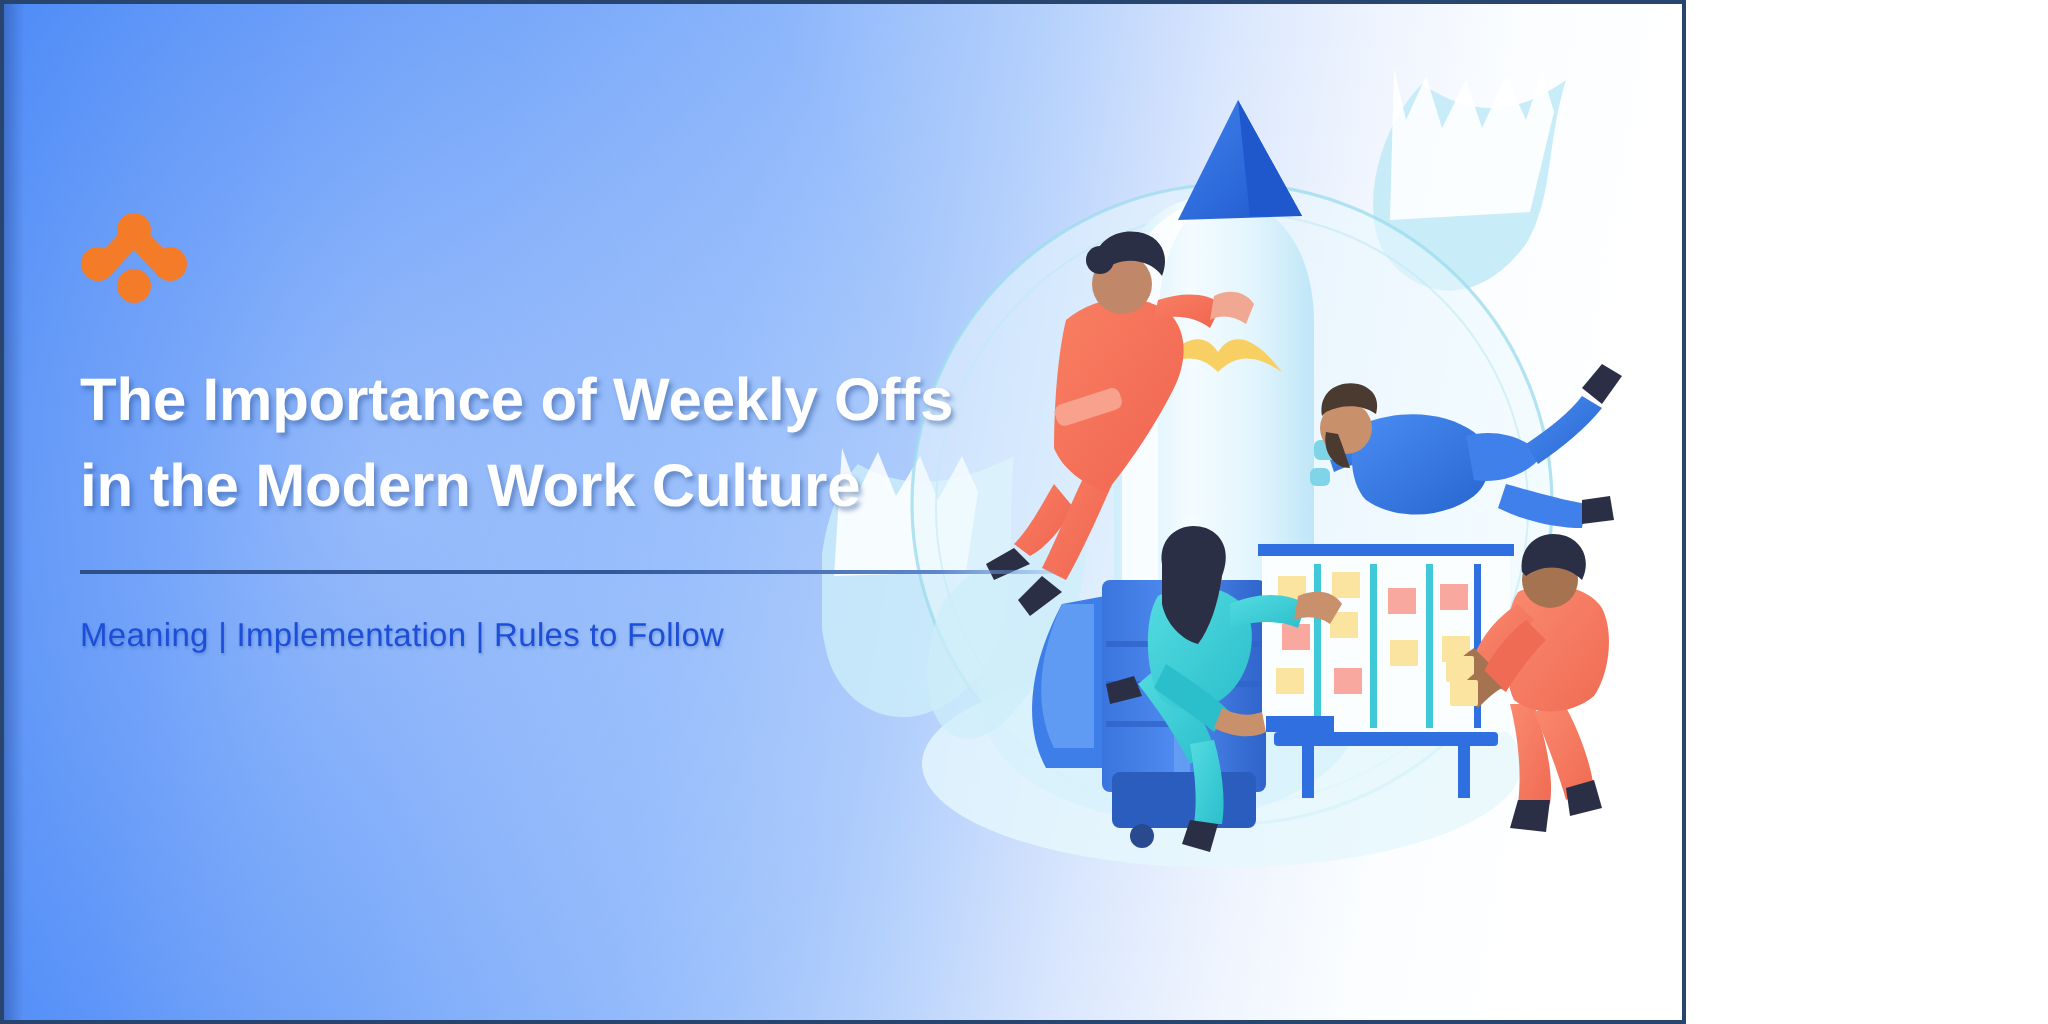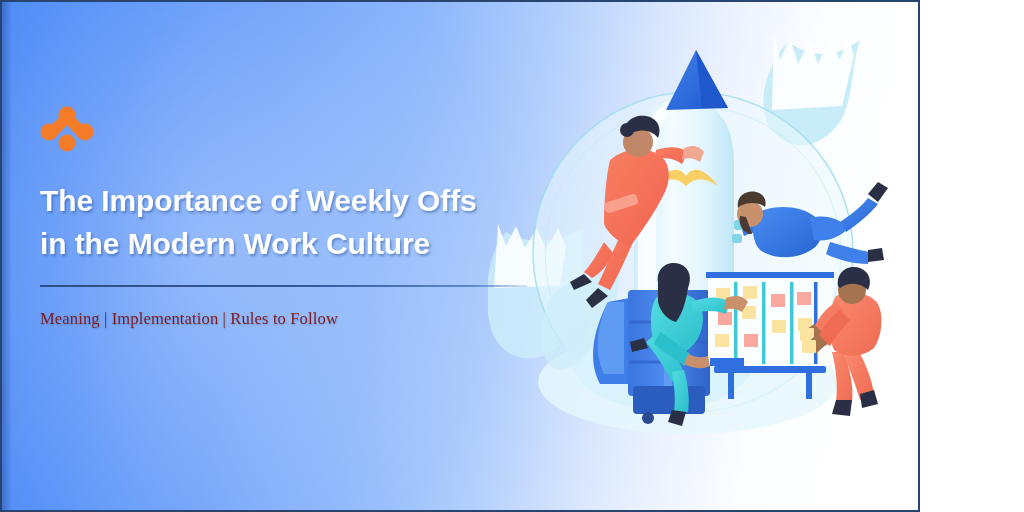--- a/index.html
+++ b/index.html
@@ -2,21 +2,21 @@
 <html><head>
 <meta charset="utf-8">
 <style>
   html, body {
     margin: 0;
     padding: 0;
     background: #ffffff;
   }
   #banner {
     position: relative;
-    width: 920px;
+    width: 843px;
     height: 512px;
     overflow: hidden;
     box-sizing: border-box;
     border: 2px solid #27456f;
     font-family: "Liberation Sans", sans-serif;
     background: #ffffff;
   }
   
   .bg-gradient {
     position: absolute;
@@ -85,24 +85,23 @@
         #2d4f86 0%,
         #33589b 55%,
         #5e86c9 88%,
         rgba(120,160,220,0.25) 100%);
   }
 
   .subtitle {
     margin-top: 22px;
     font-size: 16.5px;
     font-weight: normal;
-    color: #7f1d1d;
+    color: #1d4ed8;
     letter-spacing: 0.15px;
     text-shadow: 0.5px 1px 1.5px rgba(30,70,140,0.30);
-    font-family: Liberation Serif, serif;
   }
 
   .url-badge {
     display: inline-block;
     margin-top: 28px;
     padding: 7px 14px 8px 14px;
     font-size: 15.5px;
     color: #ffffff;
     letter-spacing: 0.2px;
     background: rgba(44,104,220,0.30);

